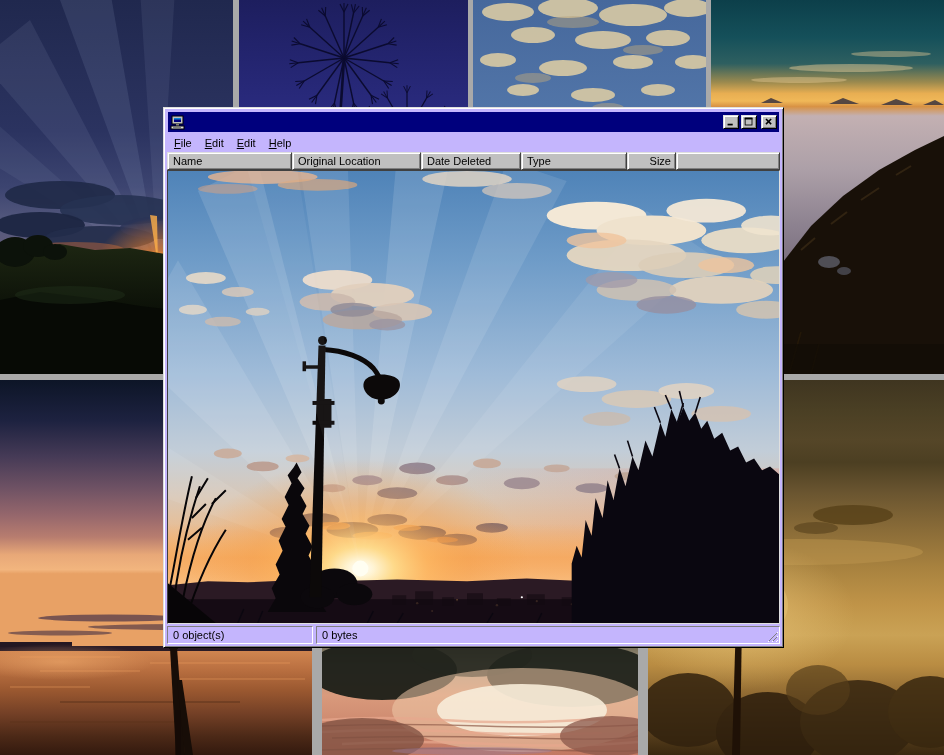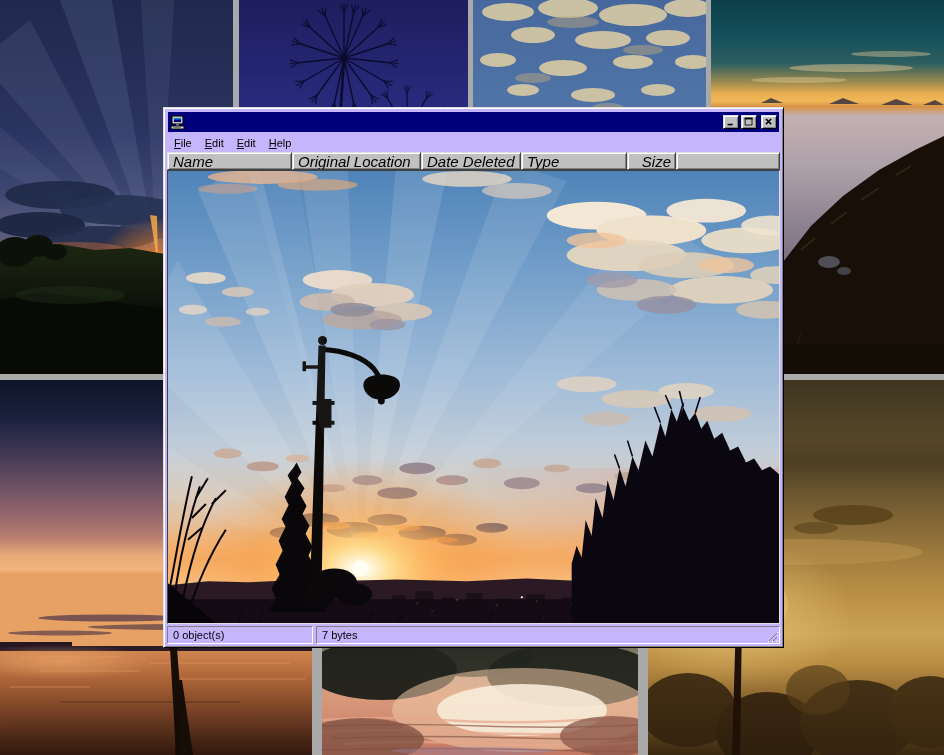--- a/index.html
+++ b/index.html
@@ -37,22 +37,22 @@
   }
   .ctrl svg{position:absolute;left:0;top:0;width:100%;height:100%;}
   .menubar{flex:0 0 19px;display:flex;align-items:center;padding-left:1px;}
   .menu-item{display:inline-block;font-size:11px;color:#000;padding:2px 7px 2px 6px;}
   .menu-item::first-letter{text-decoration:underline;}
   .headerrow{flex:0 0 18px;display:flex;}
   .hcell{
     box-sizing:border-box;height:18px;background:#c0c0c0;
     border:1px solid;border-color:#dfdfdf #404040 #404040 #dfdfdf;
     box-shadow:inset 1px 1px 0 #fff, inset -1px -1px 0 #808080;
-    font-size:15px;line-height:15px;padding:1px 4px 0 5px;
-    overflow:hidden;white-space:nowrap;color:#000;font-style:italic;
+    font-size:11px;line-height:15px;padding:1px 4px 0 5px;
+    overflow:hidden;white-space:nowrap;color:#000;
   }
   .hcell.size{text-align:right;}
   .client{
     flex:1;position:relative;overflow:hidden;background:#000;
     border:1px solid;border-color:#404040 #dfdfdf #dfdfdf #404040;
   }
   .client svg{display:block;width:100%;height:100%;}
   .statusbar{flex:0 0 18px;margin-top:2px;display:flex;position:relative;}
   .spane{
     box-sizing:border-box;height:18px;
@@ -677,21 +677,21 @@
         <line x1="320" y1="456" x2="326" y2="446"></line>
           <line x1="370" y1="456" x2="375" y2="446"></line>
       </g>
 
       <path d="M193,401 L80,0 L130,0 Z" fill="#fff" opacity=".05"></path>
     </svg>
   </div>
 
   <div class="statusbar">
     <div class="spane objects">0 object(s)</div>
-    <div class="spane bytes">7 bytes</div>
+    <div class="spane bytes">0 bytes</div>
     <svg class="grip" viewBox="0 0 13 13">
       <line x1="12" y1="2" x2="2" y2="12" stroke="#fff" stroke-width="1"></line>
       <line x1="11" y1="3" x2="3" y2="11" stroke="#808080" stroke-width="1"></line>
       <line x1="12" y1="6" x2="6" y2="12" stroke="#fff" stroke-width="1"></line>
       <line x1="11" y1="7" x2="7" y2="11" stroke="#808080" stroke-width="1"></line>
       <line x1="12" y1="10" x2="10" y2="12" stroke="#fff" stroke-width="1"></line>
       <line x1="11" y1="11" x2="11" y2="11" stroke="#808080" stroke-width="1"></line>
     </svg>
   </div>
 </div>

